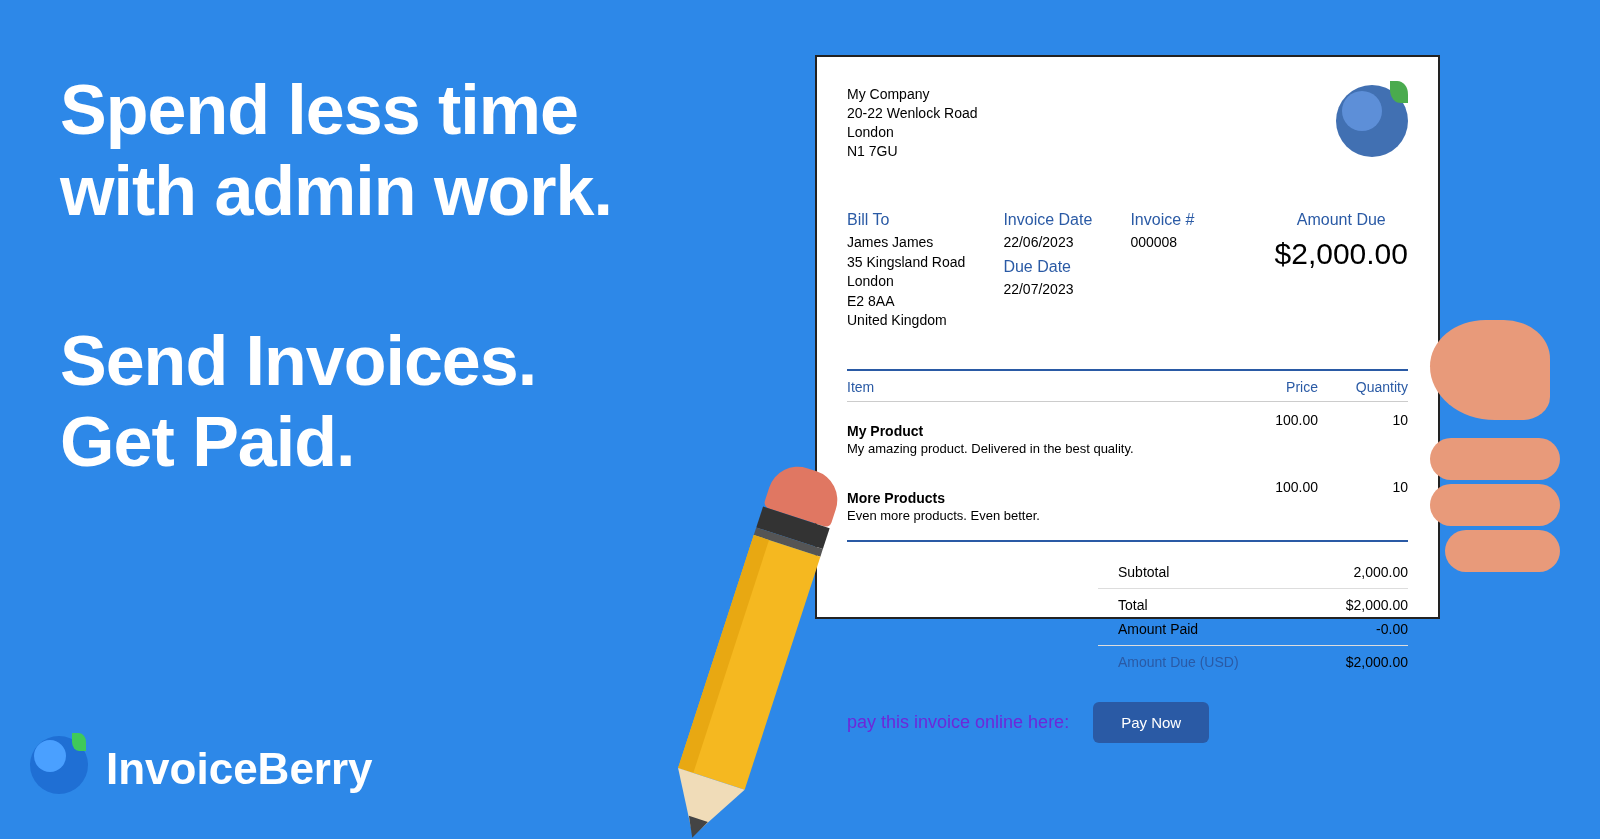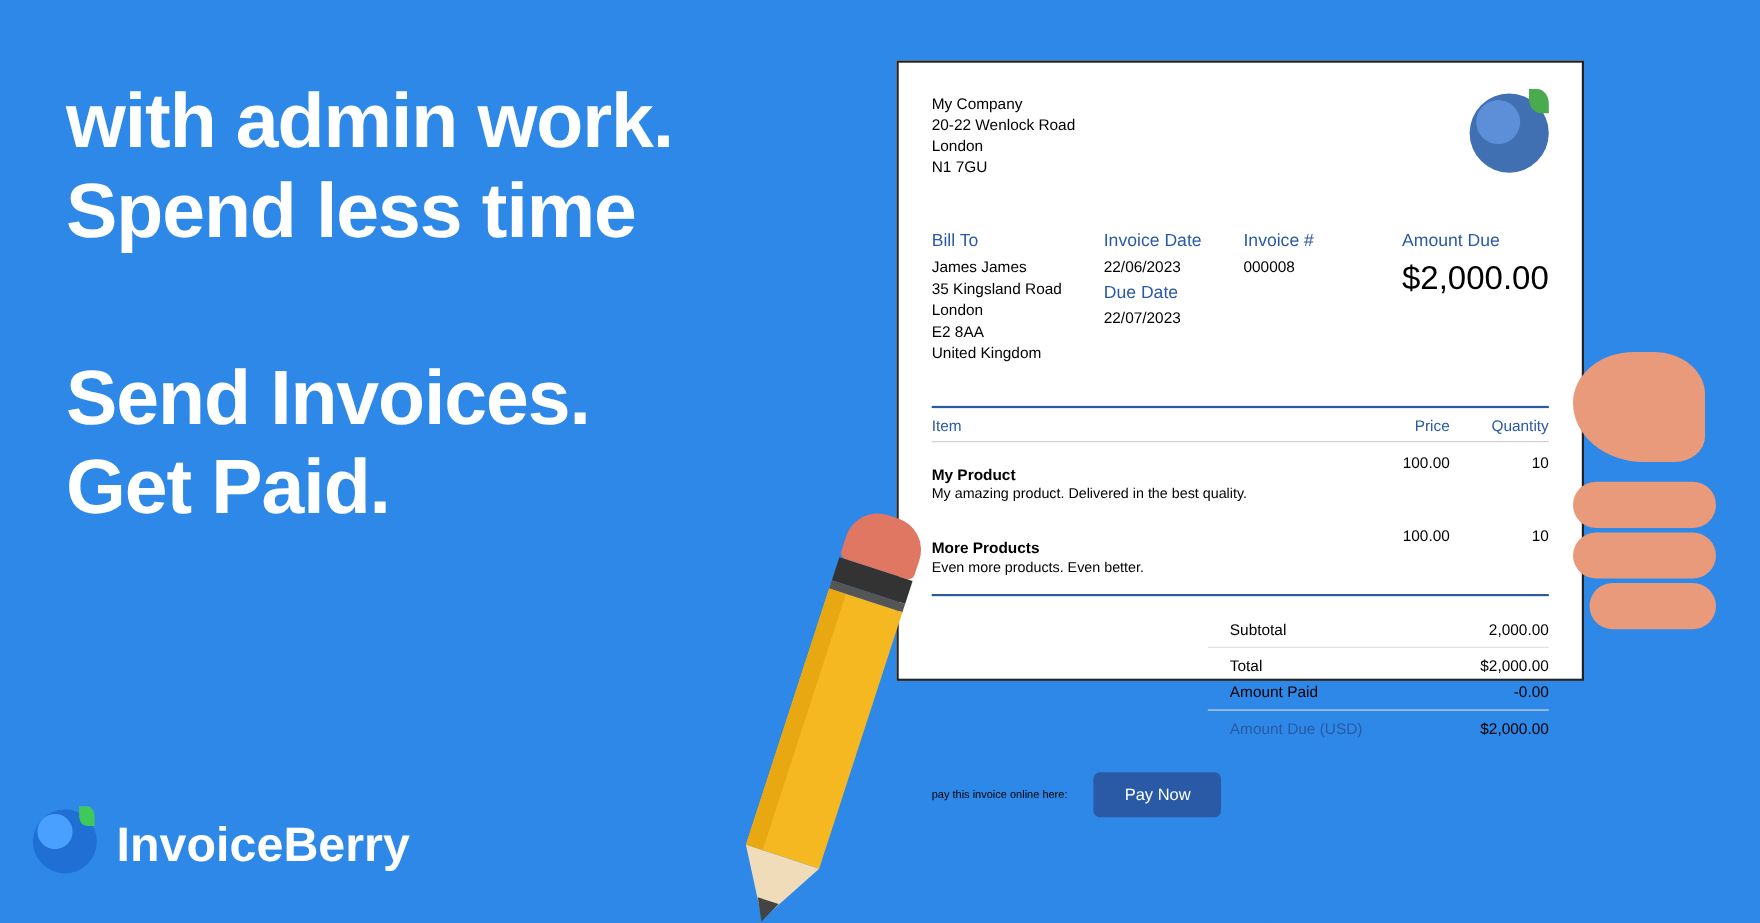--- a/index.html
+++ b/index.html
@@ -107,21 +107,21 @@
     top:-4px;right:0;
   }
   .inv-meta {
     display:flex;
     justify-content:space-between;
     margin-top: 48px;
     gap: 20px;
   }
   .meta-col { font-size:14px; line-height:1.4; }
   .meta-label { color:#2a5aa5; font-size:16px; margin-bottom:2px; }
-  .amount-due-col { text-align:left;margin-left:42px; }
+  .amount-due-col { text-align:center;margin-left:42px; }
   .amount-due-val { font-size:30px; font-weight:500; margin-top:2px; }
   .due-date-section { margin-top: 3px; }
   .items-table {
     margin-top: 38px;
     border-top: 2px solid #2a5aa5;
   }
   .items-header {
     display:flex;
     padding: 8px 0 6px;
     color:#2a5aa5;
@@ -156,21 +156,21 @@
   .total-row .tv { width: 130px; text-align:right; }
   .total-sep { border-top:1px solid #ddd; margin:4px 0 4px auto; width: 310px; }
   .amount-due-row .tl { color:#2a5aa5; }
 
   .pay-section {
     display:flex;
     align-items:center;
     gap: 24px;
     margin-top: 28px;
   }
-  .pay-text { color:#000000; font-size:10px; }
+  .pay-text { color:#6d28d9; font-size:18px; }
   .pay-button {
     background:#2a5aa5;
     color:#fff;
     border:none;
     padding: 12px 28px;
     border-radius:6px;
     font-size:15px;
     cursor:pointer;
   }
 
@@ -247,22 +247,22 @@
   }
   .hand .f1 { top: 58px; }
   .hand .f2 { top: 104px; }
   .hand .f3 { top: 150px; width:115px; }
 </style>
 </head>
 <body>
 
 <div class="left-content">
   <div class="headline headline-block-1">
+    <div>Spend less time</div>
     <div>with admin work.</div>
-    <div>Spend less time</div>
   </div>
   <div class="headline headline-block-2">
     <div>Send Invoices.</div>
     <div>Get Paid.</div>
   </div>
 </div>
 
 <div class="brand">
   <div class="brand-logo">
     <div class="big-circle"></div>

